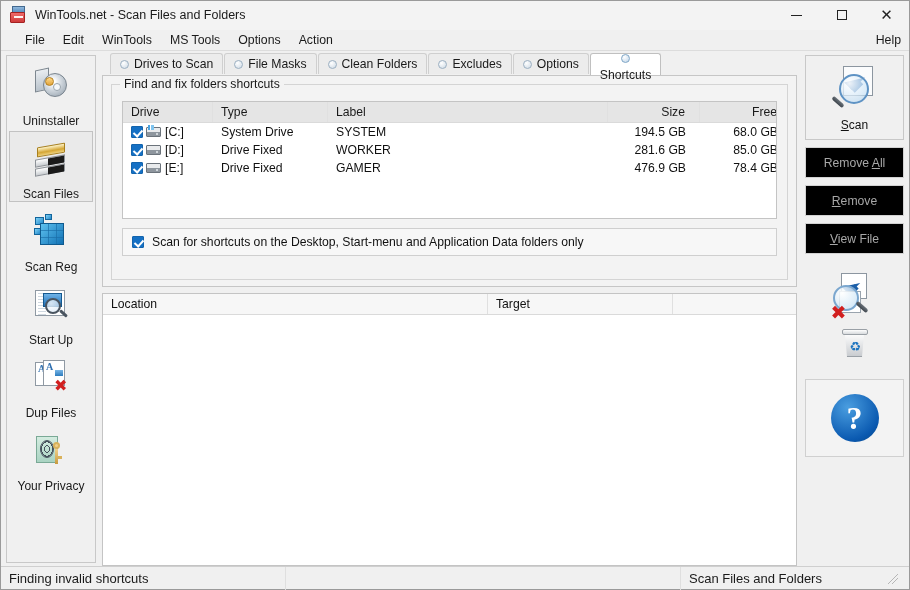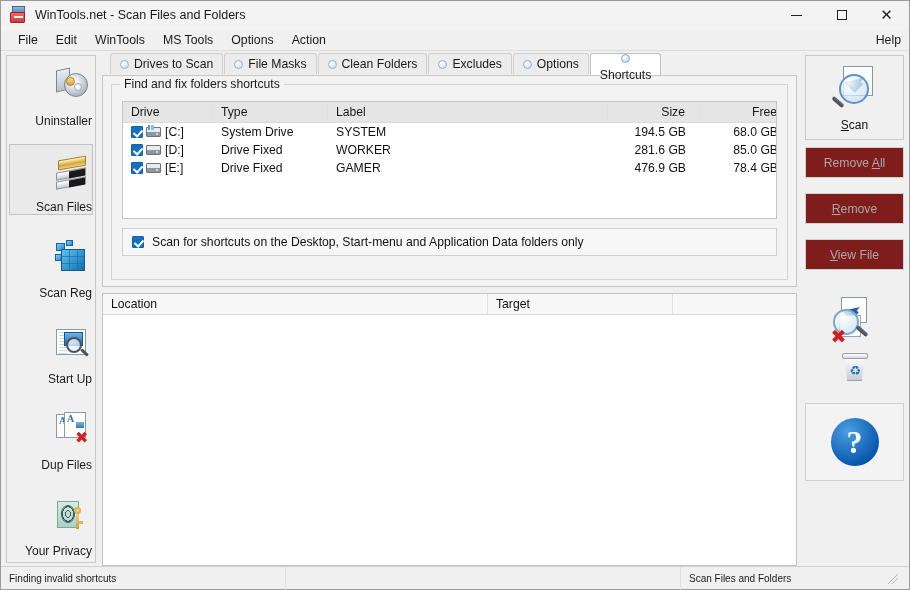--- a/index.html
+++ b/index.html
@@ -76,21 +76,21 @@
   .glyph-max { width: 10px; height: 10px; border: 1px solid #222; }
   .glyph-close { font-size: 15px; line-height: 1; font-family: "DejaVu Sans", sans-serif; }
 
   
   .menubar {
     height: 21px;
     background: #f0f0f0;
     display: flex;
     align-items: center;
     flex: 0 0 auto;
-    padding-left: 8px;
+    padding-left: 15px;
     border-bottom: 1px solid #dcdcdc;
     justify-content: space-between;
   }
   .menu-item {
     padding: 2px 9px;
     font-size: 12.3px;
     color: #1a1a1a;
     cursor: default;
     white-space: nowrap;
   }
@@ -112,24 +112,24 @@
     padding: 4px 4px 0 5px;
   }
   .side-inner {
     border: 1px solid #c8c8c8;
     background: #f0f0f0;
     height: 508px;
     padding-top: 2px;
   }
   .side-item {
     height: 71px;
-    margin: 0 2px 15px 2px;
+    margin: 0 2px 2px 2px;
     display: flex;
     flex-direction: column;
-    align-items: flex-end;
+    align-items: center;
     justify-content: flex-start;
     padding-top: 6px;
     cursor: default;
     border: 1px solid transparent;
     gap: 20px;
   }
   .side-item.selected {
     background: #eaeaea;
     border: 1px solid #c2c2c2;
   }
@@ -526,25 +526,25 @@
     justify-content: center;
     cursor: default;
     margin-bottom: 7px;
   }
   .big-btn .lbl { font-size: 12px; margin-top: 4px; }
   .big-btn .lbl u { text-decoration: underline; }
 
   .act-btn {
     height: 31px;
     border: 1px solid #d2d2d2;
-    background: #7f1d1d;
+    background: #000000;
     display: flex; align-items: center; justify-content: center;
     font-size: 12.2px;
     color: #a8a8a8;
-    margin-bottom: 15px;
+    margin-bottom: 7px;
     cursor: default;
   }
   .act-btn u { text-decoration: underline; }
 
   .icon-stack {
     height: 112px;
     display: flex;
     flex-direction: column;
     align-items: center;
     justify-content: flex-start;
@@ -652,21 +652,21 @@
   }
 
   
   .statusbar {
     height: 23px;
     flex: 0 0 auto;
     background: #f0f0f0;
     border-top: 1px solid #cfcfcf;
     display: flex;
     align-items: center;
-    font-size: 10px;
+    font-size: 13px;
     color: #1a1a1a;
   }
   .sb-cell {
     height: 23px;
     display: flex; align-items: center;
     padding: 0 8px;
     border-right: 1px solid #dfdfdf;
     white-space: nowrap;
   }
   .sb1 { width: 285px; flex: 0 0 285px; }

